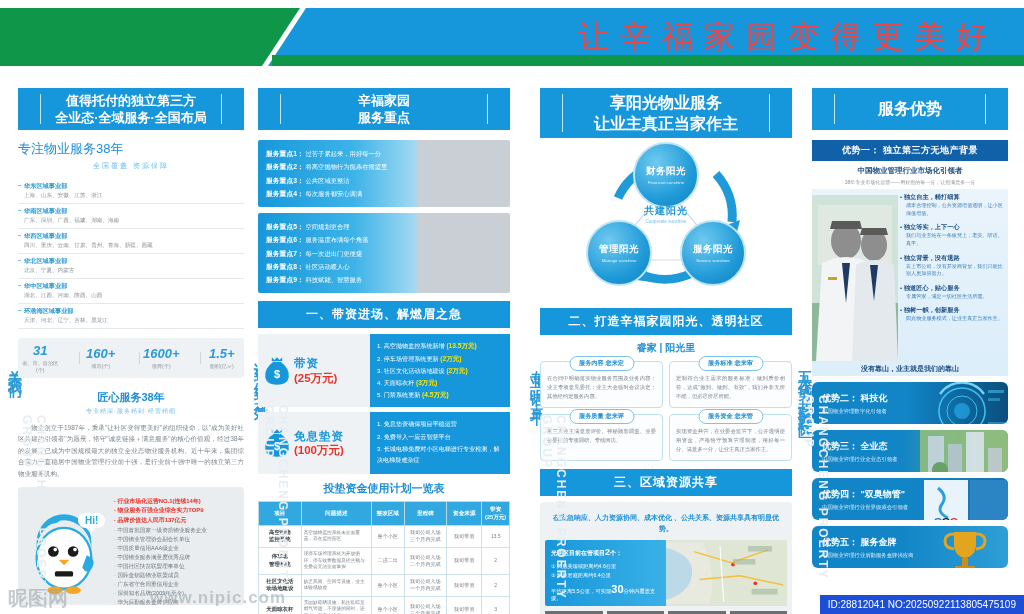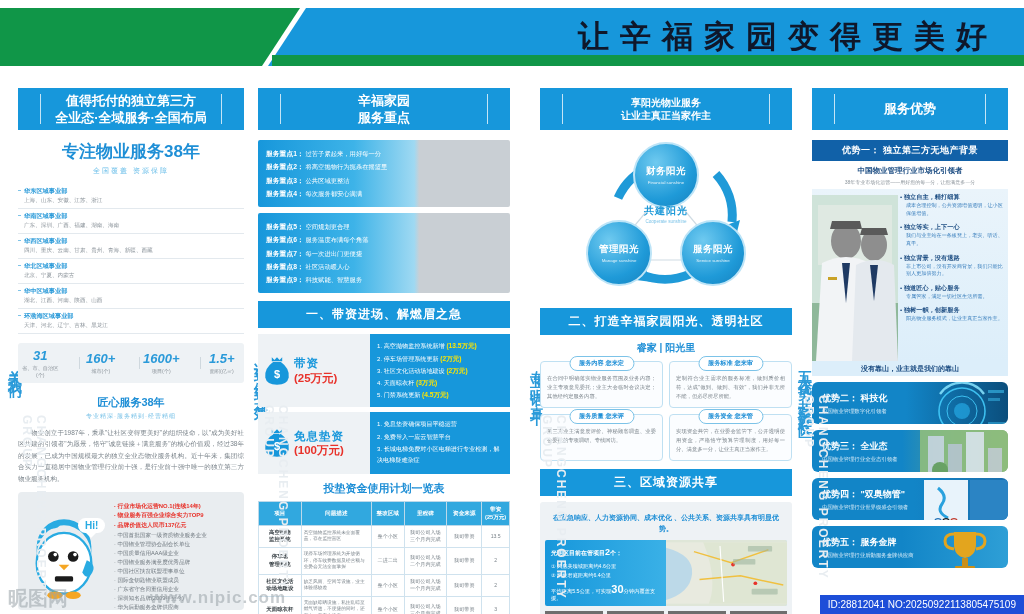--- a/index.html
+++ b/index.html
@@ -27,41 +27,41 @@
     position:absolute; left:272px; top:47px; width:752px; height:11px;
     background:#109648;
   }
   .logo-text {
     position:absolute; left:24px; top:13px;
     font-size:34px; font-weight:bold; color:#fff; letter-spacing:13px;
     z-index:4;
   }
   .hdr-title {
     position:absolute; right:26px; top:8px;
-    font-size:31px; font-weight:bold; color:#0f172a; letter-spacing:11px;
+    font-size:31px; font-weight:normal; color:#ef4444; letter-spacing:11px;
     z-index:4; white-space:nowrap;
   }
 
   
   .banner {
     position:absolute; background:#1797DB; color:#fff;
     display:flex; align-items:center; justify-content:center;
     text-align:center; font-weight:bold; line-height:1.32;
   }
   .banner .bline{ display:block; }
   .banner .rules{ position:absolute; left:0; right:0; top:6px; bottom:6px; pointer-events:none;}
   .banner .rules:before,.banner .rules:after{
     content:""; position:absolute; top:0; bottom:0; width:1px; background:rgba(255,255,255,.75);
   }
   .banner .rules:before{ left:22px; }
   .banner .rules:after{ right:22px; }
   .c1-banner { left:18px; top:88px; width:226px; height:42px; font-size:13px; }
   .c1-body { position:absolute; left:18px; top:140px; width:226px; }
 
-  .sub-title { text-align:center; color:#1f8fd6; font-weight:bold; font-size:17px; }
+  .sub-title { text-align:left; color:#1f8fd6; font-weight:normal; font-size:13px; }
   .sub-sub { text-align:center; color:#6fc0ea; font-size:7px; margin-top:3px; letter-spacing:2px;}
 
   .region-list { margin-top:8px; }
   .region { border-bottom:1px solid #e3e9ee; padding:2.5px 0 3px 6px; position:relative; }
   .region:before{ content:""; position:absolute; left:0; top:6px; width:3px; height:1px; background:#7ec3e8;}
   .region-name { color:#2a9ad9; font-weight:bold; font-size:6.2px; }
   .region-areas { color:#8c949b; font-size:5.6px; margin-top:1.5px; }
 
   .stats {
     margin-top:9px; background:#eef2f5; border-radius:3px;
@@ -141,21 +141,21 @@
     border:1px solid #bcd9ea; padding:4px 1px; line-height:1.3;
   }
   table.plan td {
     border:1px solid #cfe2ee; font-size:5.1px; color:#7b848b; padding:3px 2px;
     text-align:center; line-height:1.4; vertical-align:middle;
   }
   table.plan td.proj { color:#3a4247; font-weight:bold; font-size:5.4px; }
   table.plan td.desc { text-align:left; font-size:4.7px; }
 
   
-  .c3-banner { left:540px; top:88px; width:252px; height:42px; font-size:10px; }
+  .c3-banner { left:540px; top:88px; width:252px; height:50px; font-size:16px; }
   .c3 { position:absolute; left:540px; top:140px; width:252px; }
 
   .cycle { position:relative; height:160px; }
   .node {
     position:absolute; width:66px; height:66px; border-radius:50%;
     background:radial-gradient(circle at 34% 30%, #6fcaf0 0%, #1f9ad8 62%, #1580bd 100%);
     border:2.5px solid #bde4f7;
     display:flex; flex-direction:column; align-items:center; justify-content:center;
     color:#fff; text-align:center;
   }
@@ -186,21 +186,21 @@
   .res-l1 { color:#fff; font-weight:bold; font-size:6px; margin-bottom:4px;}
   .res-l1 .big{ font-size:9px; }
   .res-li { color:#fff; font-size:5.2px; line-height:1.7; }
   .res-last { color:#fff; font-size:5.3px; margin-top:3px; }
   .res-last .big{ font-size:11px; font-weight:bold;}
   .res-map { width:50%; position:relative; background:#dfe6d8; overflow:hidden;}
   .photo-row { display:flex; gap:4px; margin-top:5px; }
   .photo-ph { flex:1; height:48px; background:#6e6e6e; }
 
   
-  .c4-banner { left:812px; top:88px; width:196px; height:42px; font-size:13px; }
+  .c4-banner { left:812px; top:88px; width:196px; height:42px; font-size:16px; }
   .c4 { position:absolute; left:812px; top:140px; width:196px; }
 
   .adv1-hd {
     background:#1161a8; color:#fff; text-align:center; font-weight:bold;
     font-size:9px; padding:4px 0; letter-spacing:.5px;
   }
   .adv1-sub { text-align:center; color:#1f4f84; font-weight:bold; font-size:7.5px; margin:5px 0 3px;}
   .adv1-sub2 { text-align:center; color:#8c949b; font-size:5px; margin-bottom:4px;}
   .adv1-body { position:relative; height:172px; background:linear-gradient(180deg,#eaf4fb 0%, #dceefa 100%); overflow:hidden;}
   .guards { position:absolute; left:0; bottom:0; width:86px; height:166px; }

